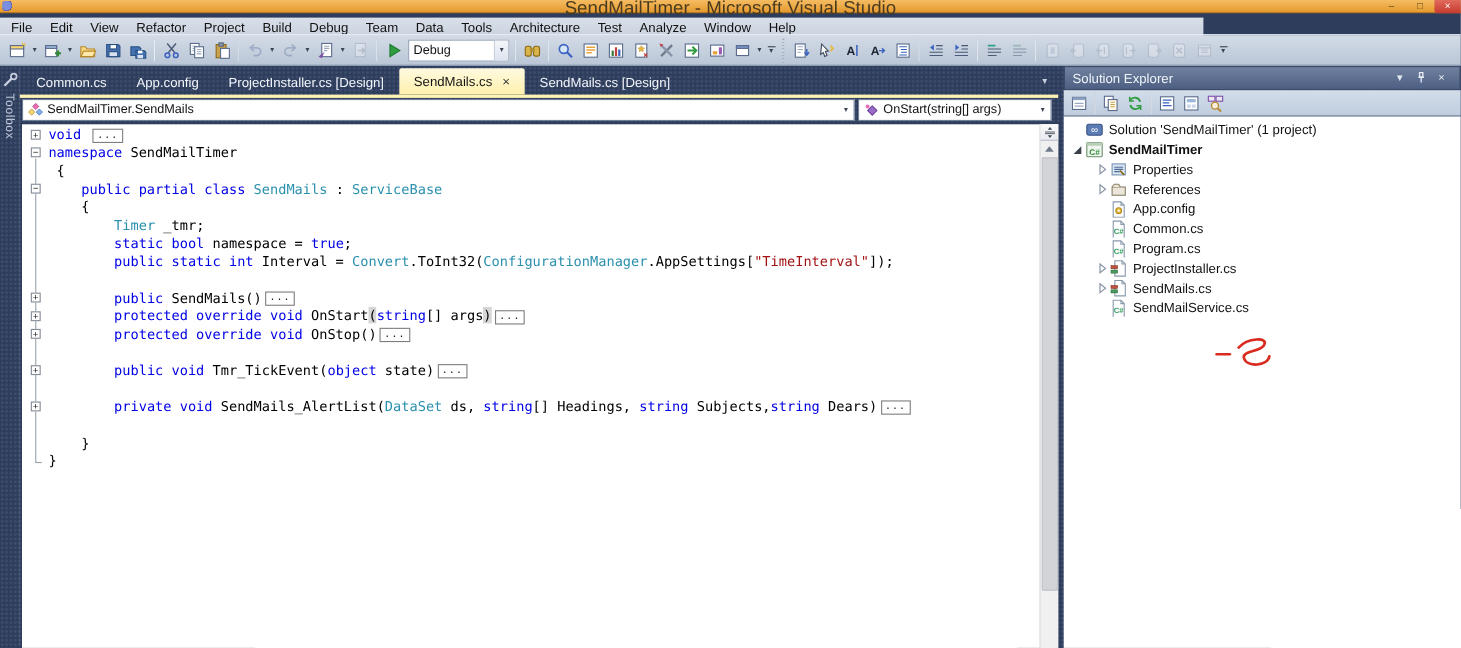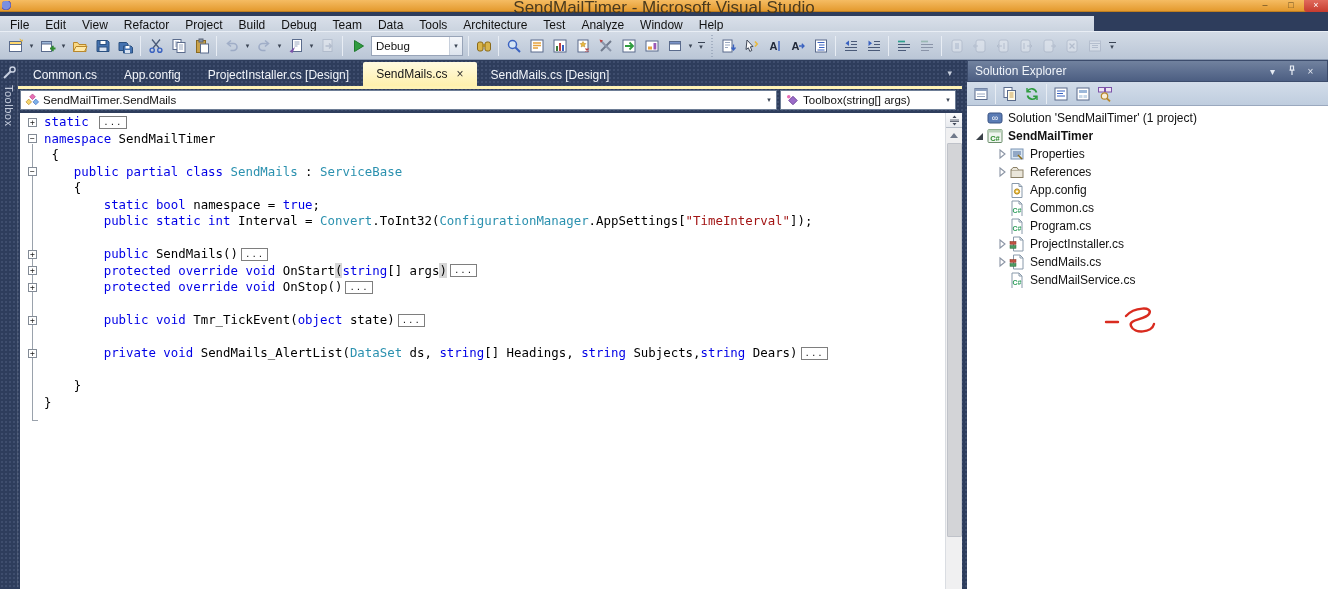--- a/index.html
+++ b/index.html
@@ -533,54 +533,58 @@
         <span class="val">SendMailTimer.SendMails</span>
         <span class="cdd">▾</span>
       </div>
       <div class="navcombo" id="navcombo-right">
         <span class="ticon" id="method-icon">
             <svg viewBox="0 0 16 16">
               <path d="M8.5 3.5L13 8l-4.5 4.5L4 8z" fill="#9B6BC8" stroke="#6A3F98"></path>
               <circle cx="4" cy="4" r="1.9" fill="#E86EB4"></circle>
             </svg>
           </span>
-        <span class="val">Toolbox(string[] args)</span>
+        <span class="val">OnStart(string[] args)</span>
         <span class="cdd">▾</span>
       </div>
     </div>
 
     <div id="editor">
       <div id="code-area">
         <div id="outline-vline"></div>
         <div id="outline-tick"></div>
       <div class="crow">
             <span class="fold">
               <span class="fbox">+</span>
             </span>
-            <span class="codeln"><span class="seg-k">static</span><span class="seg-p"> </span><span class="seg-box">...</span></span>
+            <span class="codeln"><span class="seg-k">void</span><span class="seg-p"> </span><span class="seg-box">...</span></span>
           </div>
           <div class="crow">
             <span class="fold">
               <span class="fbox">−</span>
             </span>
             <span class="codeln"><span class="seg-k">namespace</span><span class="seg-p"> SendMailTimer</span></span>
           </div>
           <div class="crow">
             <span class="fold"></span>
             <span class="codeln"><span class="seg-p"> {</span></span>
           </div>
           <div class="crow">
             <span class="fold">
               <span class="fbox">−</span>
             </span>
             <span class="codeln"><span class="seg-p">    </span><span class="seg-k">public partial class</span><span class="seg-p"> </span><span class="seg-t">SendMails</span><span class="seg-p"> : </span><span class="seg-t">ServiceBase</span></span>
           </div>
           <div class="crow">
             <span class="fold"></span>
             <span class="codeln"><span class="seg-p">    {</span></span>
+          </div>
+          <div class="crow">
+            <span class="fold"></span>
+            <span class="codeln"><span class="seg-p">        </span><span class="seg-t">Timer</span><span class="seg-p"> _tmr;</span></span>
           </div>
           <div class="crow">
             <span class="fold"></span>
             <span class="codeln"><span class="seg-p">        </span><span class="seg-k">static bool</span><span class="seg-p"> namespace = </span><span class="seg-k">true</span><span class="seg-p">;</span></span>
           </div>
           <div class="crow">
             <span class="fold"></span>
             <span class="codeln"><span class="seg-p">        </span><span class="seg-k">public static int</span><span class="seg-p"> Interval = </span><span class="seg-t">Convert</span><span class="seg-p">.ToInt32(</span><span class="seg-t">ConfigurationManager</span><span class="seg-p">.AppSettings[</span><span class="seg-s">"TimeInterval"</span><span class="seg-p">]);</span></span>
           </div>
           <div class="crow">

